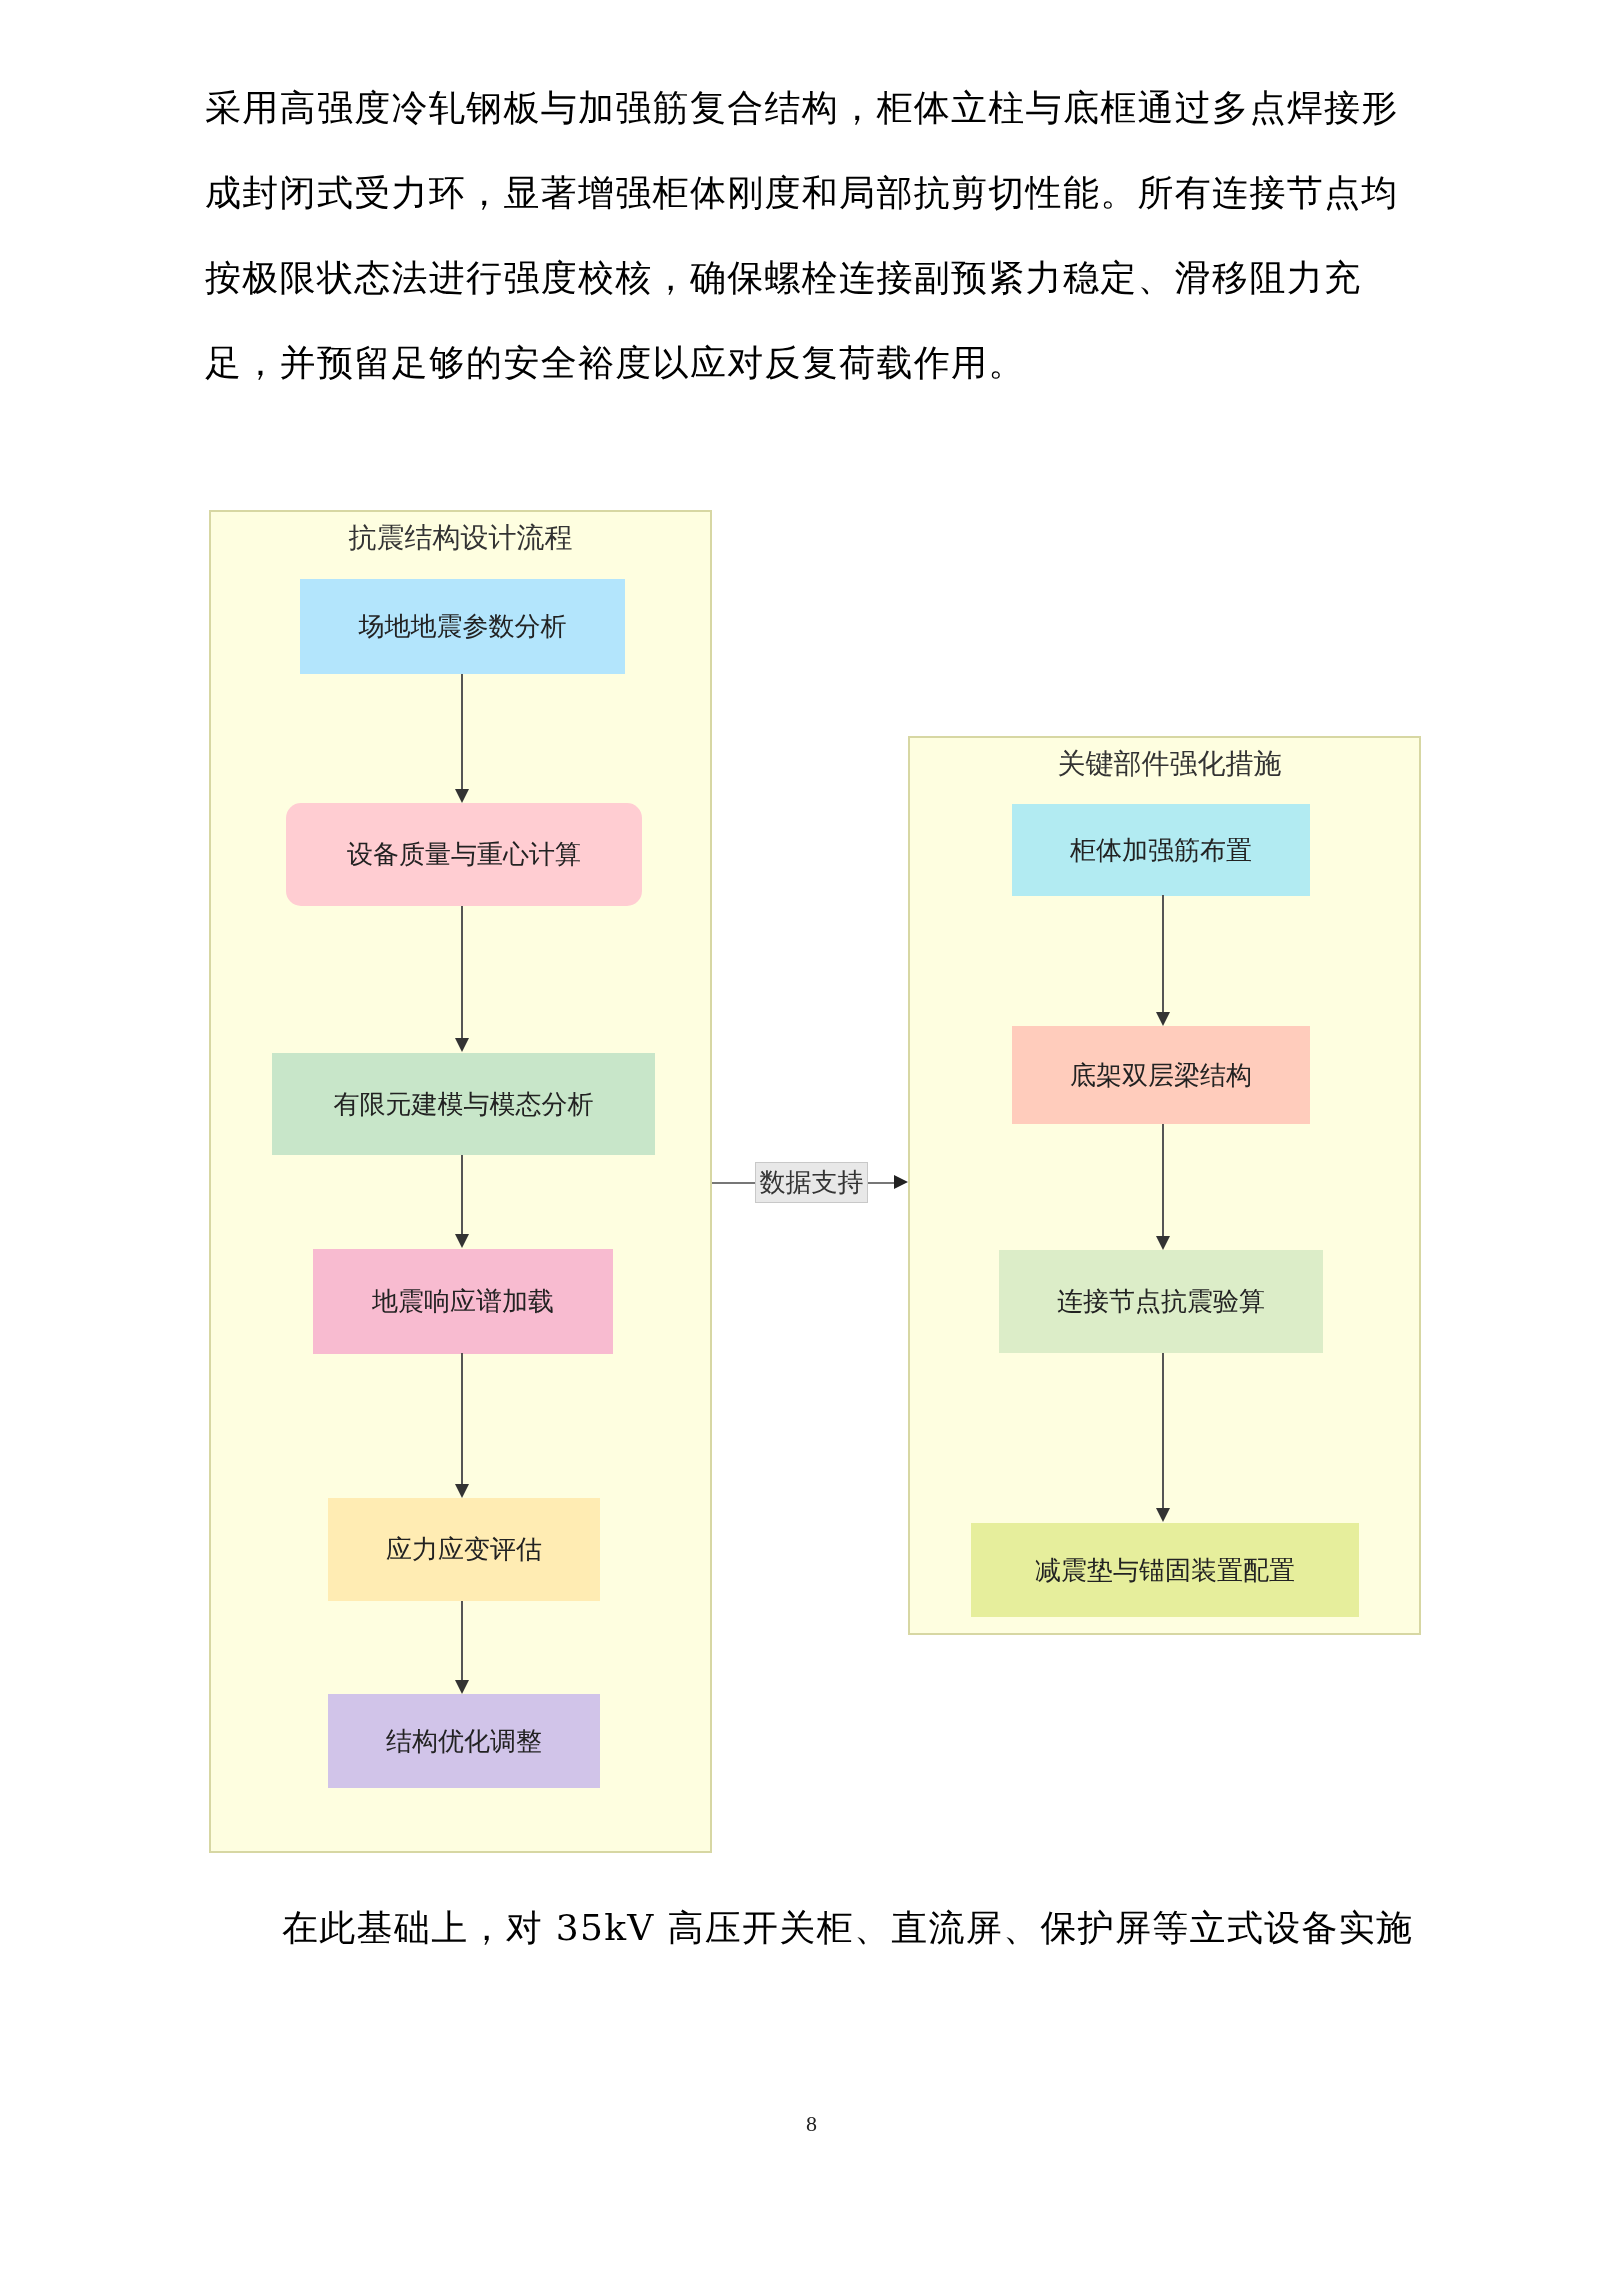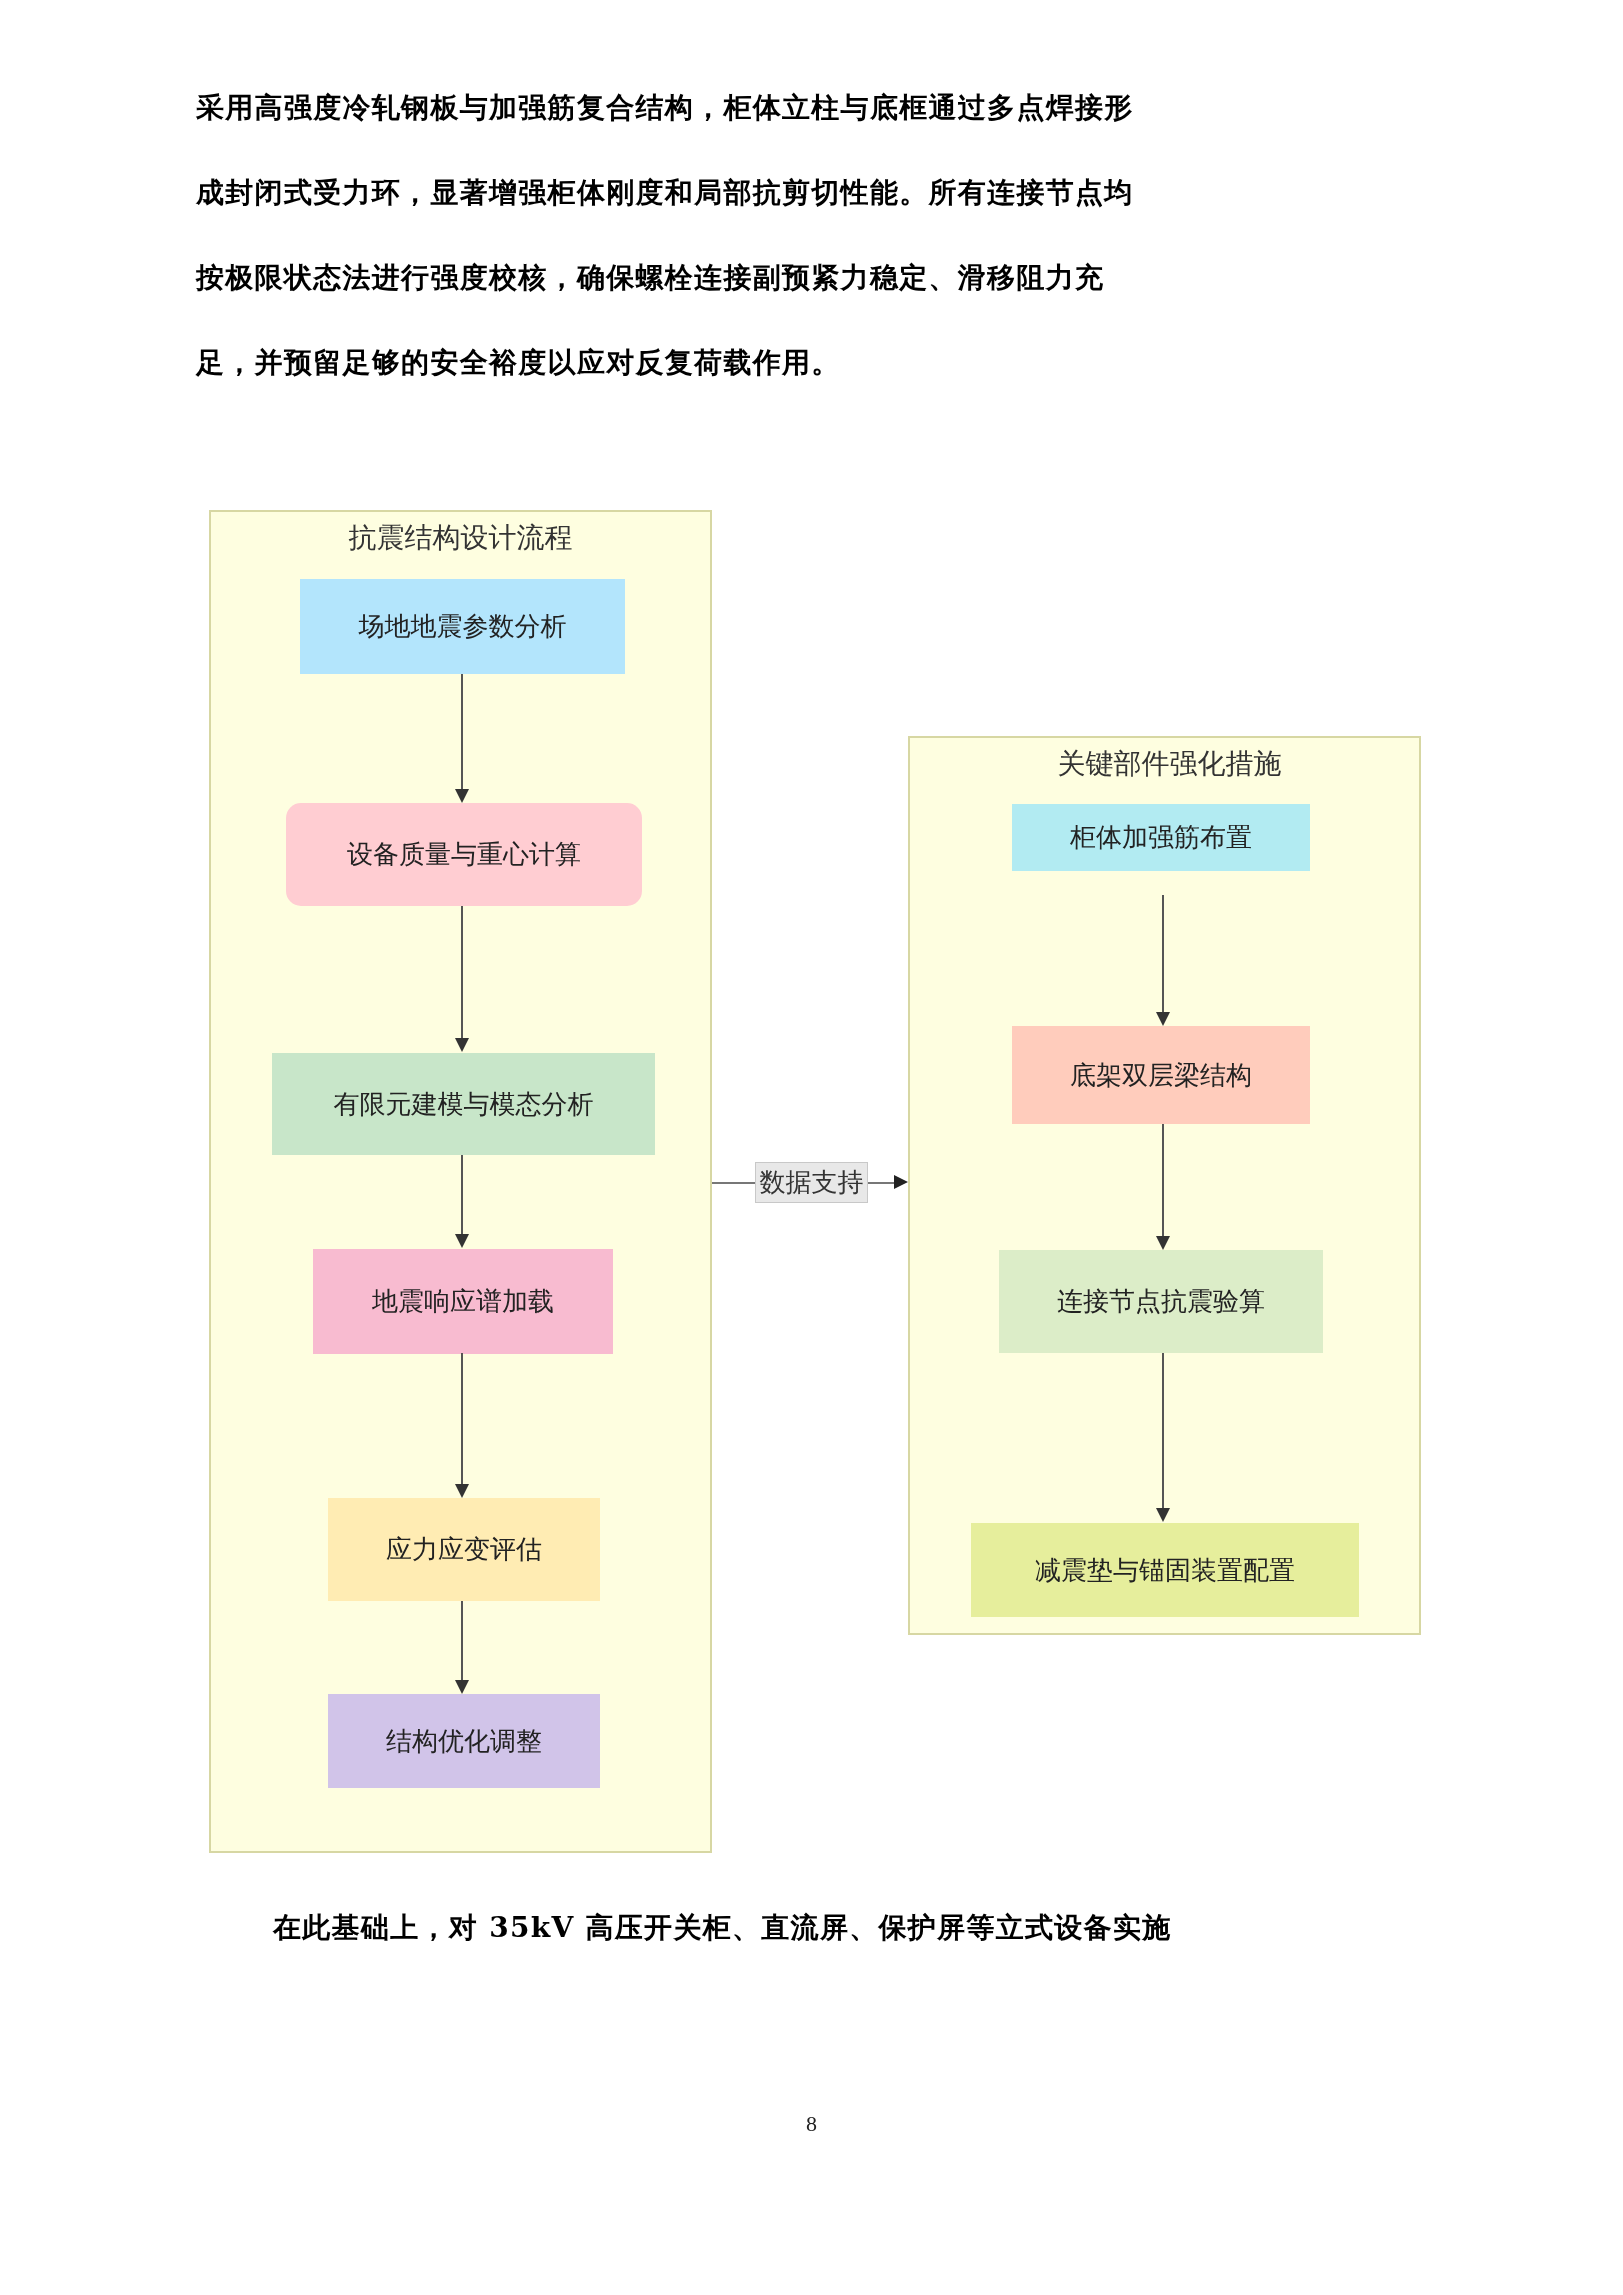--- a/index.html
+++ b/index.html
@@ -1,28 +1,27 @@
 <!DOCTYPE html>
 <html style="font-size:10.5px"><head>
 <meta charset="utf-8">
 <style>
   html, body { margin: 0; padding: 0; background: #ffffff; }
   body { width: 1623px; height: 2295px; position: relative; overflow: hidden; }
   .page { position: absolute; left: 0; top: 0; width: 1623px; height: 2295px; background: #fff; }
 
   .para {
     position: absolute;
-    left: 196px;
+    left: 205px;
     width: 1225px;
     font-family: "DejaVu Serif", "Liberation Serif", serif;
-    font-size: 28px;
+    font-size: 36px;
     line-height: 85px;
     color: #000;
     letter-spacing: 1.3px;
-    font-weight: bold;
   }
   .para .line { display: block; white-space: nowrap; }
   .para-top { top: 65px; }
   .para-bottom { top: 1885px; }
   .para-bottom .indent { padding-left: 77px; }
 
   .page-number {
     position: absolute;
     left: 0; width: 1623px;
     top: 2111px;
@@ -145,21 +144,21 @@
   <div class="edge-h" style="left:712px; top:1182px; width:182px;"></div>
   <div class="arrow-right" style="left:894px; top:1175px;"></div>
   <div class="edge-label" style="left:755px; top:1162px; width:113px; height:41px;">
     <span>数据支持</span>
   </div>
 
   <div class="cluster" style="left:908px; top:736px; width:513px; height:899px;">
     <div class="cluster-title" style="top:6.5px;margin-left:10px;">关键部件强化措施</div>
   </div>
 
-  <div class="node" style="left:1012px; top:804px; width:298px; height:67px; background:#b2ebf2;">
+  <div class="node" style="left:1012px; top:804px; width:298px; height:92px; background:#b2ebf2;">
     <span>柜体加强筋布置</span>
   </div>
   <div class="edge-v" style="left:1162px; top:895px; height:118px;"></div>
   <div class="arrow-down" style="left:1156px; top:1012px;"></div>
 
   <div class="node" style="left:1012px; top:1026px; width:298px; height:98px; background:#ffccbc;">
     <span>底架双层梁结构</span>
   </div>
   <div class="edge-v" style="left:1162px; top:1124px; height:113px;"></div>
   <div class="arrow-down" style="left:1156px; top:1236px;"></div>

